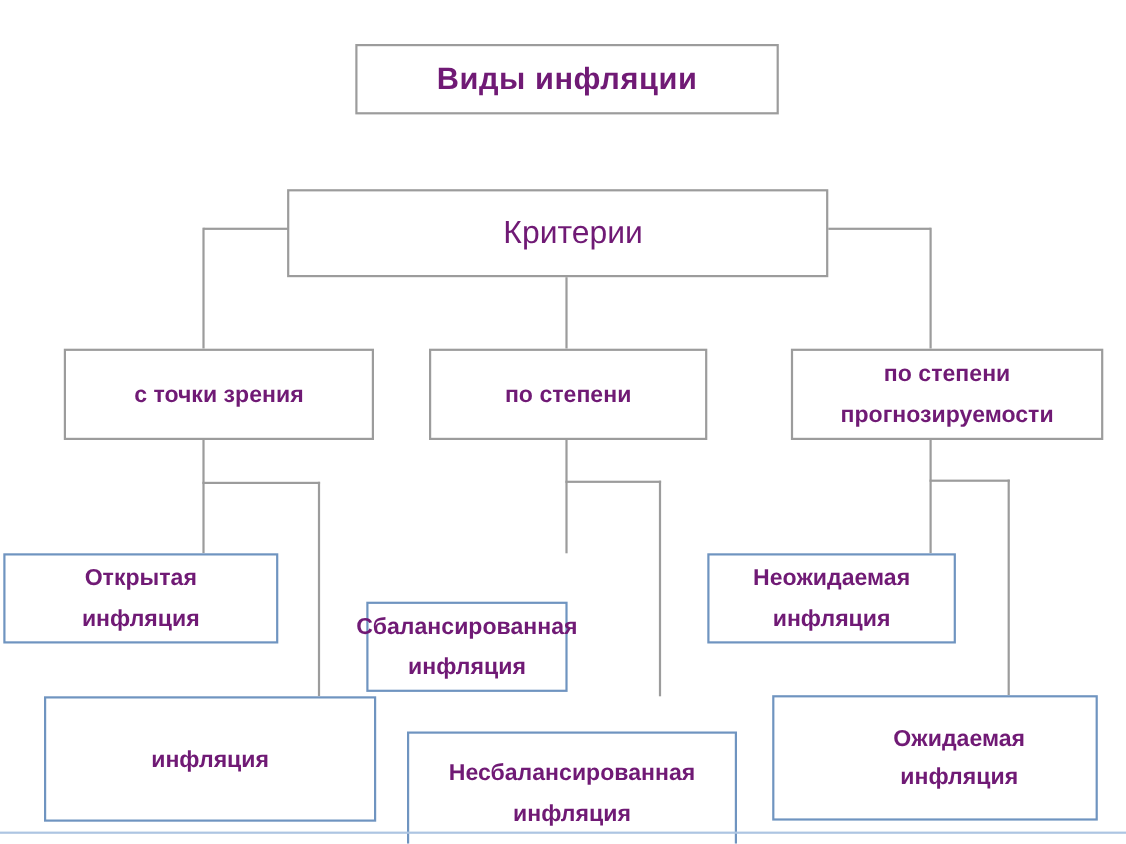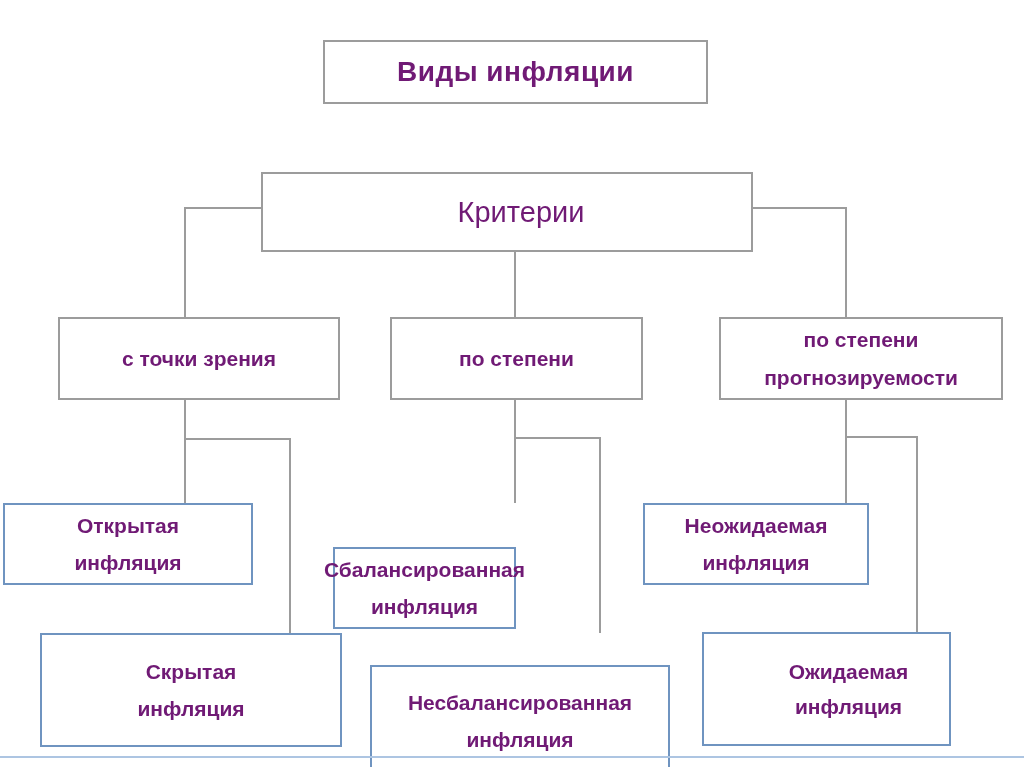--- a/index.html
+++ b/index.html
@@ -72,39 +72,38 @@
   <div class="line" style="left:845px;top:400px;width:2px;height:103px;"></div>
   <div class="line" style="left:845px;top:436px;width:73px;height:2px;"></div>
   <div class="line" style="left:916px;top:436px;width:2px;height:196px;"></div>
 
   <div class="box blue" style="left:3px;top:503px;width:250px;height:82px;">
     <span class="leaf-text">Открытая</span>
     <span class="leaf-text">инфляция</span>
   </div>
 
   <div class="box blue" style="left:40px;top:633px;width:302px;height:114px;">
-    <span class="leaf-text">Скрытая</span>
     <span class="leaf-text">инфляция</span>
   </div>
 
   <div class="box blue" style="left:333px;top:503px;width:183px;height:82px;margin-top:44px;">
     <span class="leaf-text">Сбалансированная</span>
     <span class="leaf-text">инфляция</span>
   </div>
 
   <div class="box blue" style="left:370px;top:665px;width:300px;height:112px;">
     <span class="leaf-text">Несбалансированная</span>
     <span class="leaf-text">инфляция</span>
   </div>
 
   <div class="box blue" style="left:643px;top:503px;width:226px;height:82px;">
     <span class="leaf-text">Неожидаемая</span>
     <span class="leaf-text">инфляция</span>
   </div>
 
-  <div class="box blue" style="left:702px;top:632px;width:249px;height:114px;padding-left:44px;">
+  <div class="box blue" style="left:702px;top:632px;width:296px;height:114px;padding-left:44px;">
     <span class="leaf3-text">Ожидаемая</span>
     <span class="leaf3-text">инфляция</span>
   </div>
 
   <div class="bottom-rule" style="left:0px;top:756px;width:1024px;height:2px;"></div>
 
 </div>
 
 </body></html>

